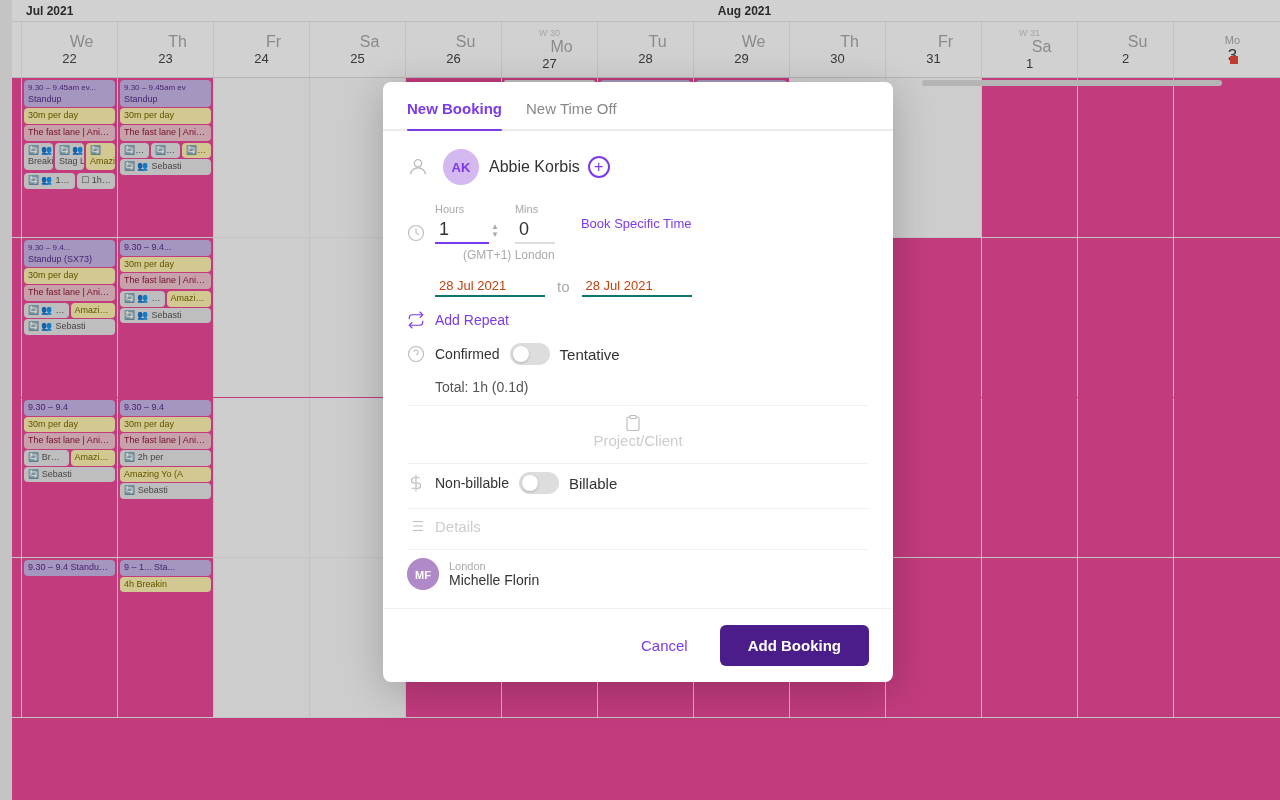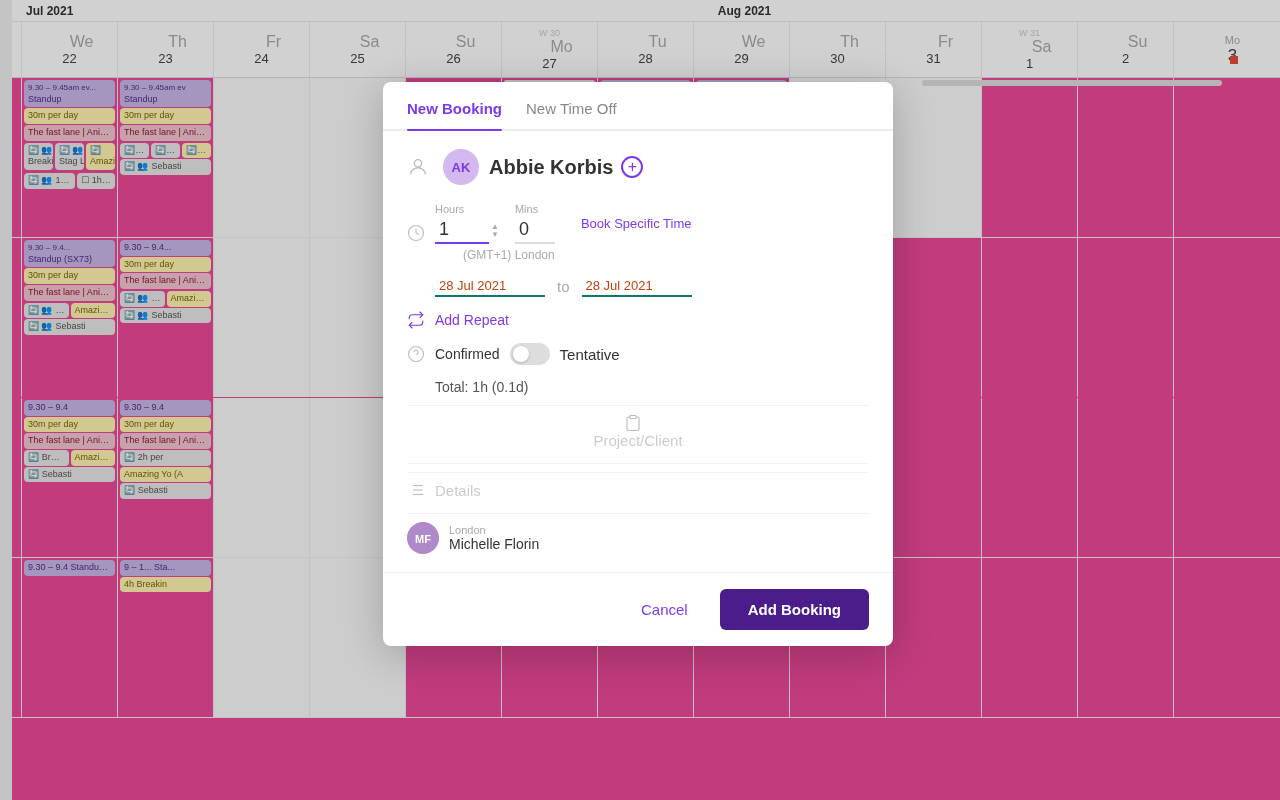--- a/index.html
+++ b/index.html
@@ -71,21 +71,21 @@
     }
 
     .avatar {
       width: 36px; height: 36px; border-radius: 50%; background: #e8d0f8;
       display: flex; align-items: center; justify-content: center;
       font-size: 14px; font-weight: 700; color: #7c3aed; overflow: hidden;
       margin-right: 10px;
     }
 
     .person-name {
-      font-size: 20px; font-weight: 700; color: #333;
+      font-size: 16px; font-weight: 400; color: #333;
     }
 
     .add-person-btn {
       width: 22px; height: 22px; border-radius: 50%; border: 2px solid #7c3aed;
       color: #7c3aed; display: flex; align-items: center; justify-content: center;
       font-size: 16px; cursor: pointer; margin-left: 8px; line-height: 1;
     }
 
     
     .time-row {
@@ -694,20 +694,33 @@
         <svg width="18" height="18" viewBox="0 0 24 24" fill="none" stroke="#bbb" stroke-width="1.5">
           <path d="M16 4h2a2 2 0 0 1 2 2v14a2 2 0 0 1-2 2H6a2 2 0 0 1-2-2V6a2 2 0 0 1 2-2h2"></path>
           <rect x="8" y="2" width="8" height="4" rx="1" ry="1"></rect>
         </svg>
       </div>
       <div class="project-placeholder">Project/Client</div>
     </div>
 
     <div class="divider"></div>
 
+    <div class="billable-row toggle-row">
+      <div class="toggle-icon">
+        <svg width="18" height="18" viewBox="0 0 24 24" fill="none" stroke="#bbb" stroke-width="1.5">
+          <line x1="12" y1="1" x2="12" y2="23"></line>
+            <path d="M17 5H9.5a3.5 3.5 0 0 0 0 7h5a3.5 3.5 0 0 1 0 7H6"></path>
+        </svg>
+      </div>
+      <span class="toggle-label-left">Non-billable</span>
+      <div class="toggle-switch">
+        <div class="knob"></div>
+      </div>
+      <span class="toggle-label-right">Billable</span>
+    </div>
 
     <div class="divider"></div>
 
     <div class="details-row">
       <div class="project-icon">
         <svg width="18" height="18" viewBox="0 0 24 24" fill="none" stroke="#bbb" stroke-width="1.5">
           <line x1="8" y1="6" x2="21" y2="6"></line>
             <line x1="8" y1="12" x2="21" y2="12"></line>
             <line x1="8" y1="18" x2="21" y2="18"></line>
           <line x1="3" y1="6" x2="3.01" y2="6"></line>

